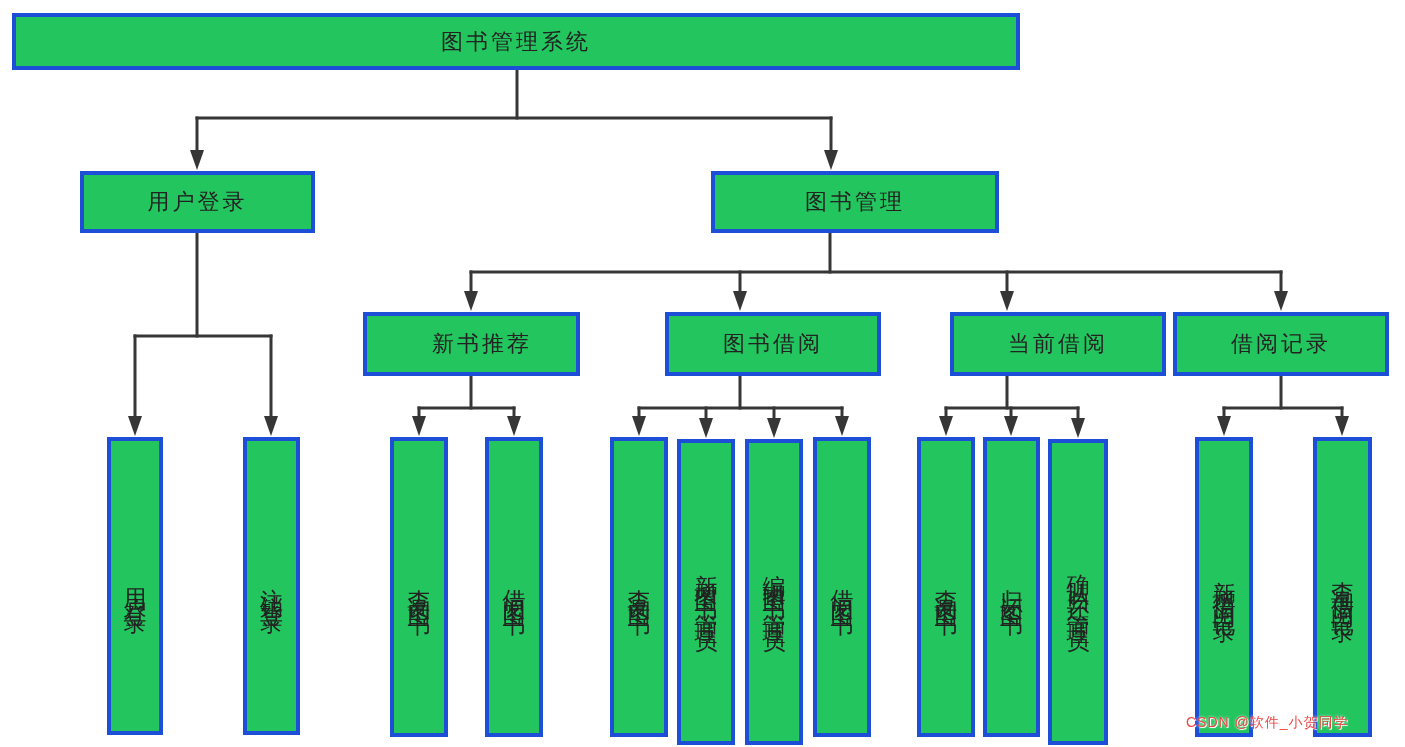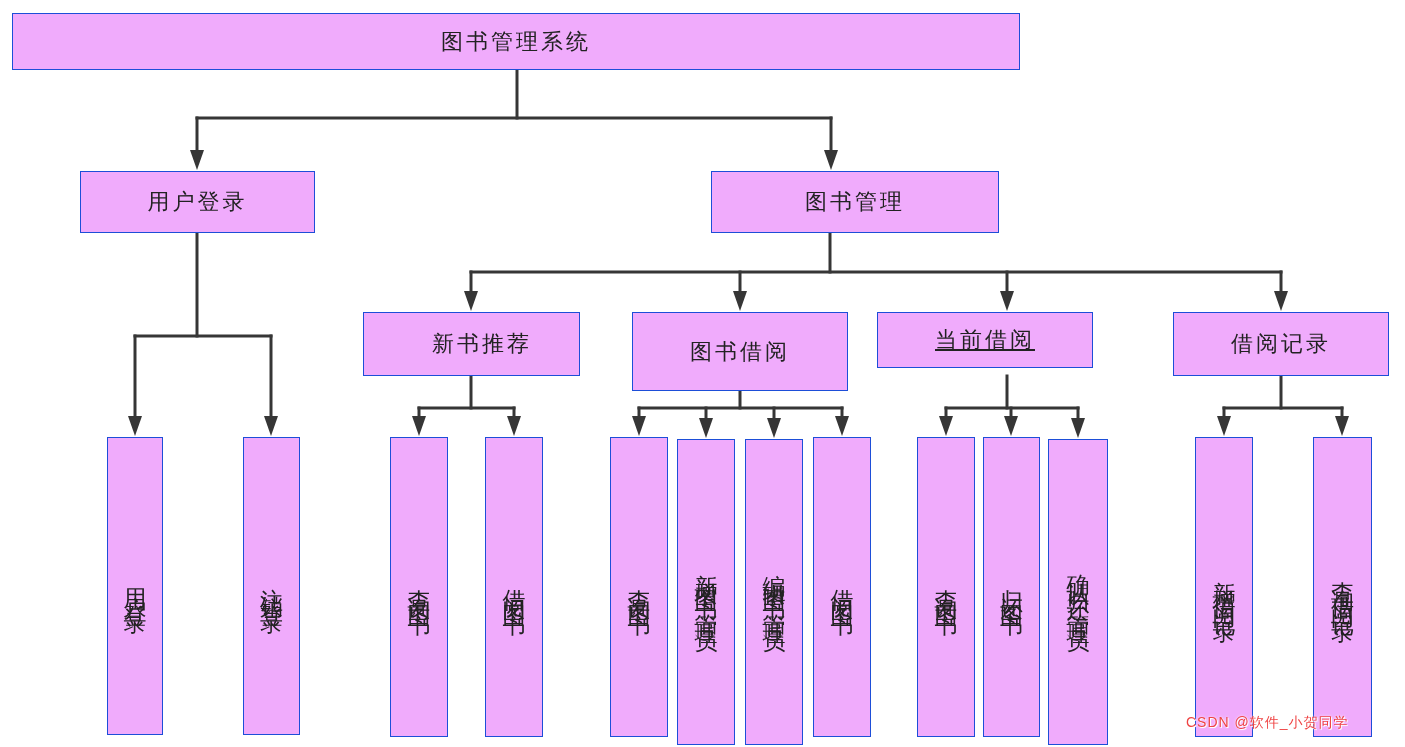--- a/index.html
+++ b/index.html
@@ -19,22 +19,22 @@
     position: absolute;
     left: 0;
     top: 0;
     width: 1405px;
     height: 747px;
     z-index: 1;
   }
   .box {
     position: absolute;
     box-sizing: border-box;
-    border: 1px solid #1d4ed8;
-    background: #f0abfc;
+    border: 4px solid #1d4ed8;
+    background: #22c55e;
     color: #222222;
     display: flex;
     align-items: center;
     justify-content: center;
     z-index: 2;
     font-size: 22px;
     letter-spacing: 3px;
     white-space: nowrap;
   }
   .vbox {
@@ -136,22 +136,22 @@
       <polygon points="1335,416 1349,416 1342,436" fill="#363636" stroke="none"></polygon>
     </g>
   </svg>
 
   <div class="box" style="left:12px; top:13px; width:1008px; height:57px;">图书管理系统</div>
 
   <div class="box" style="left:80px; top:171px; width:235px; height:62px;">用户登录</div>
   <div class="box" style="left:711px; top:171px; width:288px; height:62px;">图书管理</div>
 
   <div class="box" style="left:363px; top:312px; width:217px; height:64px;padding-left:21px;">新书推荐</div>
-  <div class="box" style="left:632px; top:312px; width:216px; height:79px;">图书借阅</div>
-  <div class="box" style="left:877px; top:312px; width:216px; height:56px;text-decoration:underline;">当前借阅</div>
+  <div class="box" style="left:665px; top:312px; width:216px; height:64px;">图书借阅</div>
+  <div class="box" style="left:950px; top:312px; width:216px; height:64px;">当前借阅</div>
   <div class="box" style="left:1173px; top:312px; width:216px; height:64px;">借阅记录</div>
 
   <div class="box vbox" style="left:107px; top:437px; width:56px; height:298px;">用户登录</div>
   <div class="box vbox" style="left:243px; top:437px; width:57px; height:298px;">注销登录</div>
 
   <div class="box vbox" style="left:390px; top:437px; width:58px; height:300px;">查询图书</div>
   <div class="box vbox" style="left:485px; top:437px; width:58px; height:300px;">借阅图书</div>
 
   <div class="box vbox" style="left:610px; top:437px; width:58px; height:300px;">查询图书</div>
   <div class="box vbox" style="left:677px; top:439px; width:58px; height:306px;">新增图书（管理员）</div>

